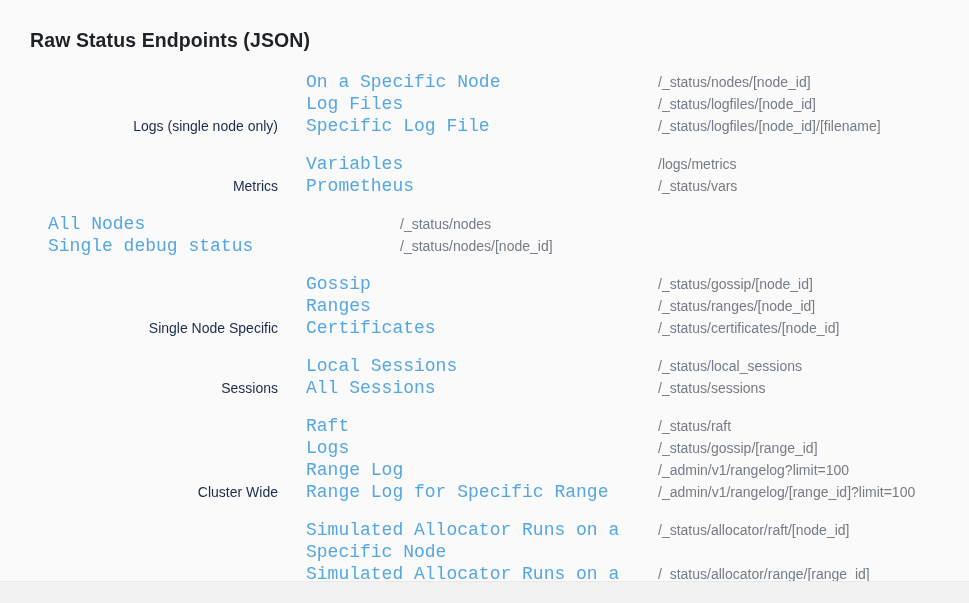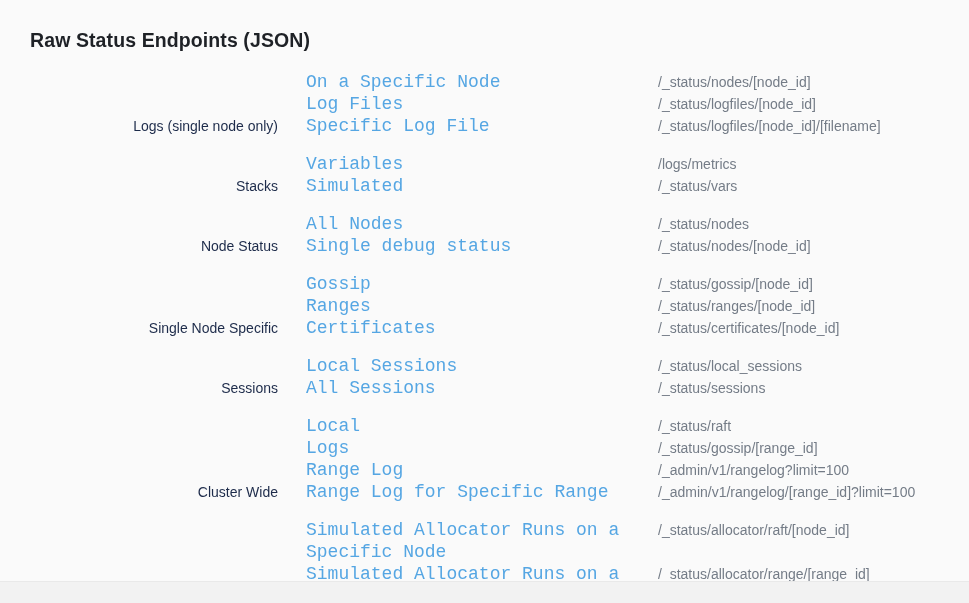--- a/index.html
+++ b/index.html
@@ -97,34 +97,33 @@
             <a class="link">Log Files</a>
             <span class="path">/_status/logfiles/[node_id]</span>
           </div>
           <div class="row">
             <a class="link">Specific Log File</a>
             <span class="path">/_status/logfiles/[node_id]/[filename]</span>
           </div>
         </div>
       </div>
       <div class="group">
-        <div class="cat">Stacks</div>
+        <div class="cat">Metrics</div>
         <div class="rows">
           <div class="row">
             <a class="link">Variables</a>
             <span class="path">/logs/metrics</span>
           </div>
           <div class="row">
-            <a class="link">Simulated</a>
+            <a class="link">Prometheus</a>
             <span class="path">/_status/vars</span>
           </div>
         </div>
       </div>
       <div class="group">
-        <div class="cat">Node Status</div>
         <div class="rows">
           <div class="row">
             <a class="link">All Nodes</a>
             <span class="path">/_status/nodes</span>
           </div>
           <div class="row">
             <a class="link">Single debug status</a>
             <span class="path">/_status/nodes/[node_id]</span>
           </div>
         </div>
@@ -158,21 +157,21 @@
           <div class="row">
             <a class="link">All Sessions</a>
             <span class="path">/_status/sessions</span>
           </div>
         </div>
       </div>
       <div class="group">
         <div class="cat">Cluster Wide</div>
         <div class="rows">
           <div class="row">
-            <a class="link">Local</a>
+            <a class="link">Raft</a>
             <span class="path">/_status/raft</span>
           </div>
           <div class="row">
             <a class="link">Logs</a>
             <span class="path">/_status/gossip/[range_id]</span>
           </div>
           <div class="row">
             <a class="link">Range Log</a>
             <span class="path">/_admin/v1/rangelog?limit=100</span>
           </div>

